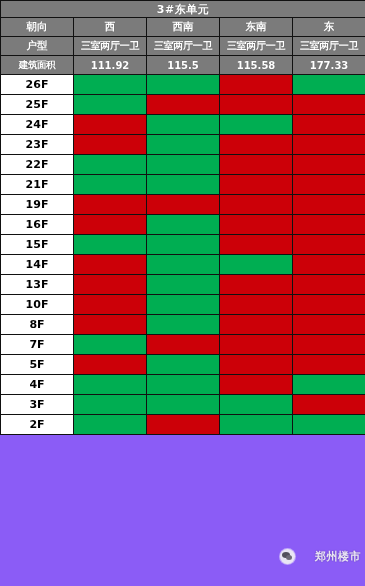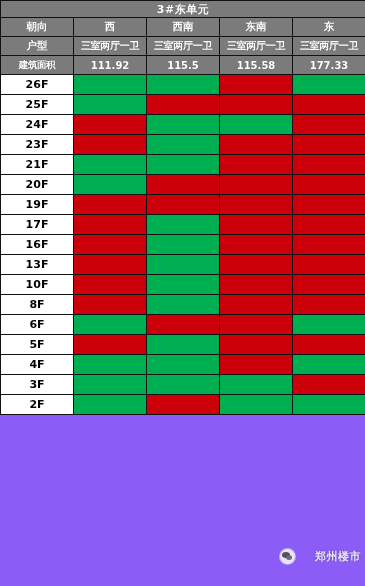--- a/index.html
+++ b/index.html
@@ -207,55 +207,62 @@
           <td class="cell sold"></td>
         </tr>
         <tr>
           <td class="floor-cell">23F</td>
           <td class="cell sold"></td>
           <td class="cell avail"></td>
           <td class="cell sold"></td>
           <td class="cell sold"></td>
         </tr>
         <tr>
+          <td class="floor-cell">22F</td>
+          <td class="cell avail"></td>
+          <td class="cell avail"></td>
+          <td class="cell sold"></td>
+          <td class="cell sold"></td>
+        </tr>
+        <tr>
           <td class="floor-cell">21F</td>
           <td class="cell avail"></td>
           <td class="cell avail"></td>
           <td class="cell sold"></td>
           <td class="cell sold"></td>
         </tr>
         <tr>
-          <td class="floor-cell">20F</td>
-          <td class="cell avail"></td>
-          <td class="cell sold"></td>
-          <td class="cell sold"></td>
-          <td class="cell sold"></td>
-        </tr>
-        <tr>
           <td class="floor-cell">19F</td>
           <td class="cell sold"></td>
           <td class="cell sold"></td>
           <td class="cell sold"></td>
           <td class="cell sold"></td>
         </tr>
         <tr>
-          <td class="floor-cell">17F</td>
-          <td class="cell sold"></td>
-          <td class="cell avail"></td>
-          <td class="cell sold"></td>
-          <td class="cell sold"></td>
-        </tr>
-        <tr>
           <td class="floor-cell">16F</td>
           <td class="cell sold"></td>
           <td class="cell avail"></td>
           <td class="cell sold"></td>
           <td class="cell sold"></td>
         </tr>
         <tr>
+          <td class="floor-cell">15F</td>
+          <td class="cell avail"></td>
+          <td class="cell avail"></td>
+          <td class="cell sold"></td>
+          <td class="cell sold"></td>
+        </tr>
+        <tr>
+          <td class="floor-cell">14F</td>
+          <td class="cell sold"></td>
+          <td class="cell avail"></td>
+          <td class="cell avail"></td>
+          <td class="cell sold"></td>
+        </tr>
+        <tr>
           <td class="floor-cell">13F</td>
           <td class="cell sold"></td>
           <td class="cell avail"></td>
           <td class="cell sold"></td>
           <td class="cell sold"></td>
         </tr>
         <tr>
           <td class="floor-cell">10F</td>
           <td class="cell sold"></td>
           <td class="cell avail"></td>
@@ -263,25 +270,25 @@
           <td class="cell sold"></td>
         </tr>
         <tr>
           <td class="floor-cell">8F</td>
           <td class="cell sold"></td>
           <td class="cell avail"></td>
           <td class="cell sold"></td>
           <td class="cell sold"></td>
         </tr>
         <tr>
-          <td class="floor-cell">6F</td>
-          <td class="cell avail"></td>
-          <td class="cell sold"></td>
-          <td class="cell sold"></td>
-          <td class="cell avail"></td>
+          <td class="floor-cell">7F</td>
+          <td class="cell avail"></td>
+          <td class="cell sold"></td>
+          <td class="cell sold"></td>
+          <td class="cell sold"></td>
         </tr>
         <tr>
           <td class="floor-cell">5F</td>
           <td class="cell sold"></td>
           <td class="cell avail"></td>
           <td class="cell sold"></td>
           <td class="cell sold"></td>
         </tr>
         <tr>
           <td class="floor-cell">4F</td>

